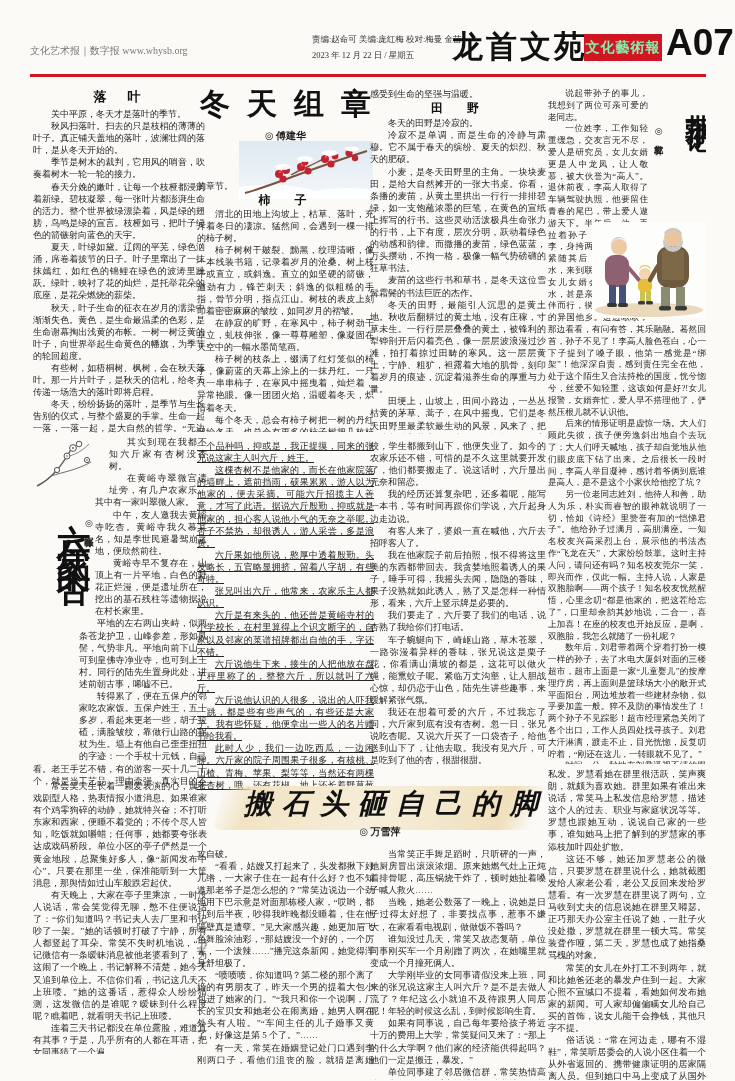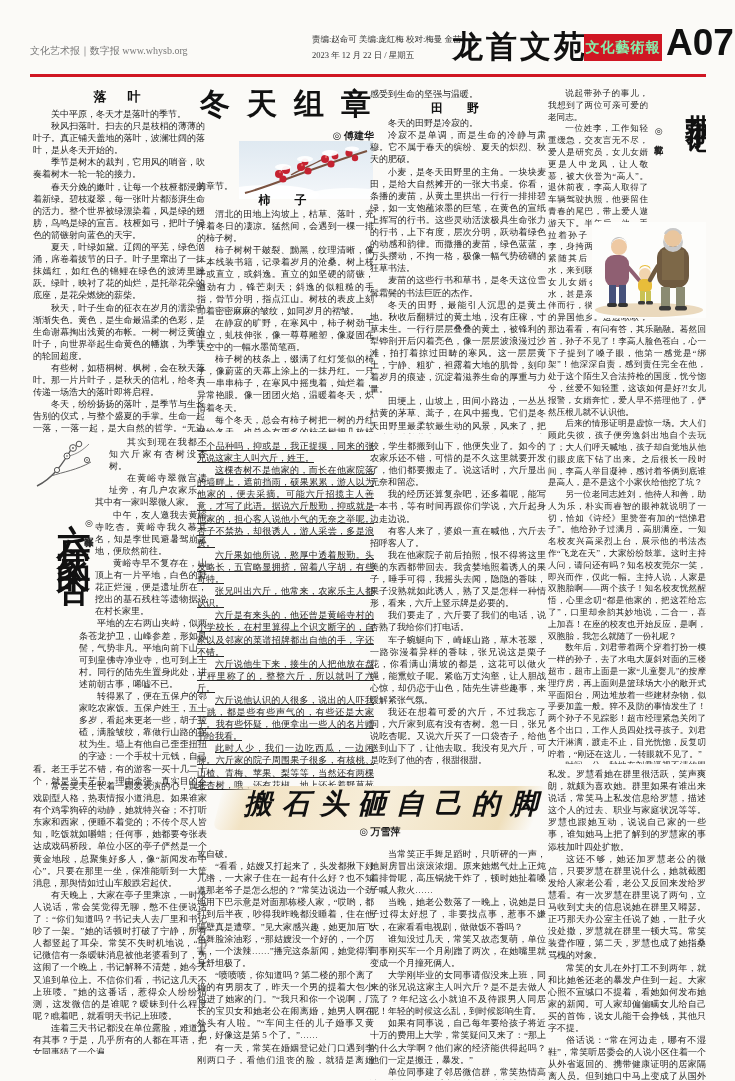--- a/index.html
+++ b/index.html
@@ -19,21 +19,21 @@
   .txt{font-size:9px;line-height:12.1px;text-align:justify;overflow:hidden;color:#262626;}
   .txt p{margin:0;text-indent:2em;}
   .contfirst p:first-child{text-indent:0;}
   .noindent{text-indent:0 !important;}
   .atitle{font-weight:bold;text-align:center;color:#111;}
   .vtitle{writing-mode:vertical-rl;font-weight:bold;color:#111;}
   
   .luoye-title{left:33px;top:88px;width:172px;font-size:13px;letter-spacing:4px;}
   .luoye-body{left:33px;top:108px;width:172px;height:326px;}
   .dong-title{left:197px;top:84px;width:177px;font-size:30px;font-weight:bold;letter-spacing:17px;white-space:nowrap;padding-left:3px;color:#111;}
-  .dong-author{left:197px;top:129px;width:177px;text-align:right;font-size:10px;font-weight:bold;}
+  .dong-author{left:197px;top:129px;width:177px;text-align:center;font-size:10px;font-weight:bold;}
   .dong-photo{left:239px;top:141px;width:134px;height:58px;}
   .luoye-cont{left:197px;top:180px;width:70px;font-size:9px;}
   .sec-head{font-size:12px;letter-spacing:6px;}
   .shizi-head{left:197px;top:192px;width:177px;}
   .shizi-body{left:197px;top:208px;width:177px;height:224px;}
   .tianye-block{left:370px;top:88px;width:176px;height:346px;}
   .tianye-head{margin:2px 0 3px 0;}
   .liujin-block{left:33px;top:436px;width:174px;height:352px;}
   .blossom{float:left;width:72px;height:54px;margin:0 4px 2px 0;}
   .liujin-title{float:left;clear:left;width:46px;height:258px;font-size:34px;letter-spacing:12px;padding-top:4px;}

